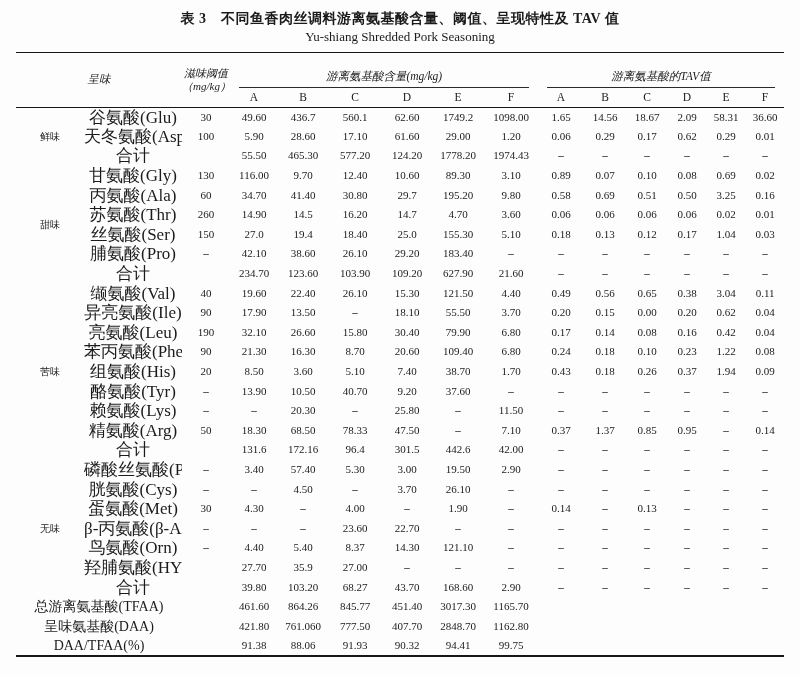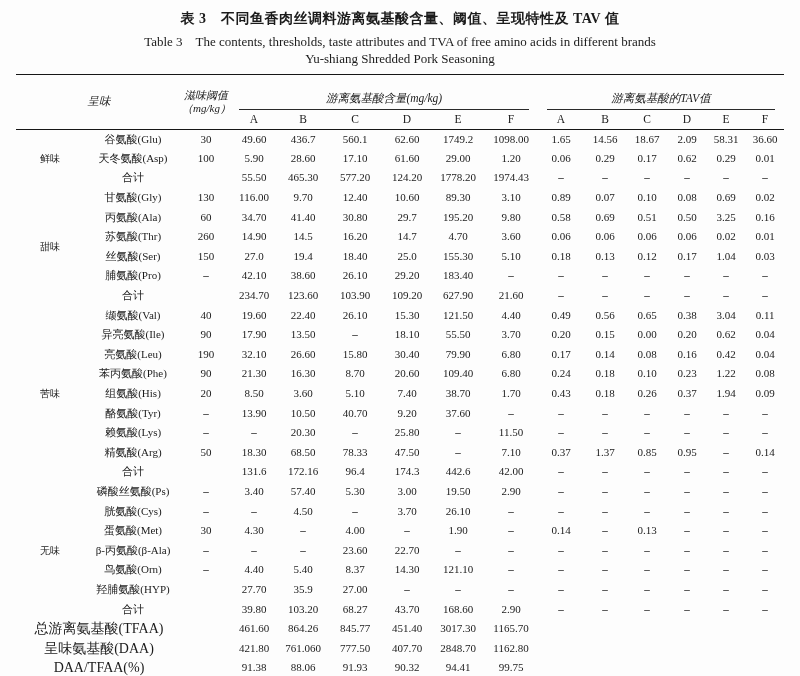--- a/index.html
+++ b/index.html
@@ -32,30 +32,29 @@
   thead tr.sub-row th { border-bottom:1.6px solid #161616; font-size:11.5px; }
   th.merge { border-bottom:1.6px solid #161616; font-size:11.5px; }
   th.threshold-hd { line-height:13px; font-size:11px; }
   .grp {
     display:block; margin:15px 9px 0; padding:1px 0 3px;
     border-bottom:1.1px solid #2a2a2a; font-size:11.5px;
   }
   tbody tr { height:19.6px; }
   tbody td { line-height:13px; }
   td.taste { font-size:10px; }
-  td.aname { font-size:11px;text-align:center; }
+  td.aname { font-size:17px;text-align:center; }
   td.sname { font-size:14px; }
   td.dash { font-weight:bold; letter-spacing:0; }
 </style>
 </head>
 <body>
 
 <div class="page">
   <div class="caption-zh">表 3　不同鱼香肉丝调料游离氨基酸含量、阈值、呈现特性及 TAV 值</div>
-  <div class="caption-en">Table 3　The contents, thresholds, taste attributes and TVA of free amino acids in different brands</div>
   <div class="caption-en2">Yu-shiang Shredded Pork Seasoning</div>
 
   <table>
     <colgroup>
       <col style="width:68px">
         <col style="width:98px">
         <col style="width:48px">
       <col style="width:48px">
         <col style="width:50px">
         <col style="width:54px">
@@ -373,21 +372,21 @@
           <td>0.95</td>
           <td class="dash">–</td>
           <td>0.14</td>
         </tr>
         <tr>
           <td class="aname">合计</td>
           <td></td>
           <td>131.6</td>
           <td>172.16</td>
           <td>96.4</td>
-          <td>174.3</td>
+          <td>301.5</td>
           <td>442.6</td>
           <td>42.00</td>
           <td class="dash">–</td>
           <td class="dash">–</td>
           <td class="dash">–</td>
           <td class="dash">–</td>
           <td class="dash">–</td>
           <td class="dash">–</td>
         </tr>
         <tr>

